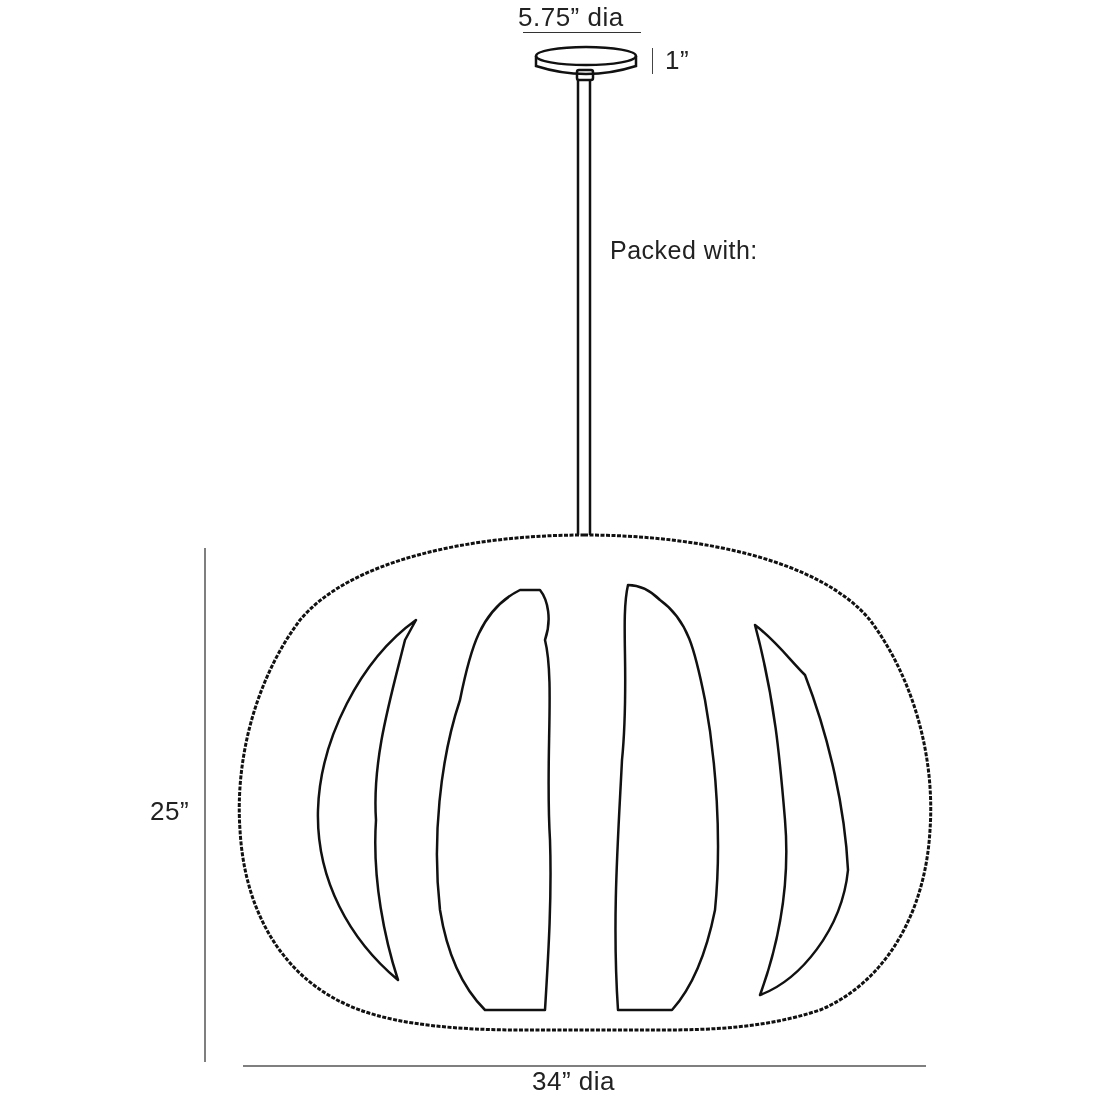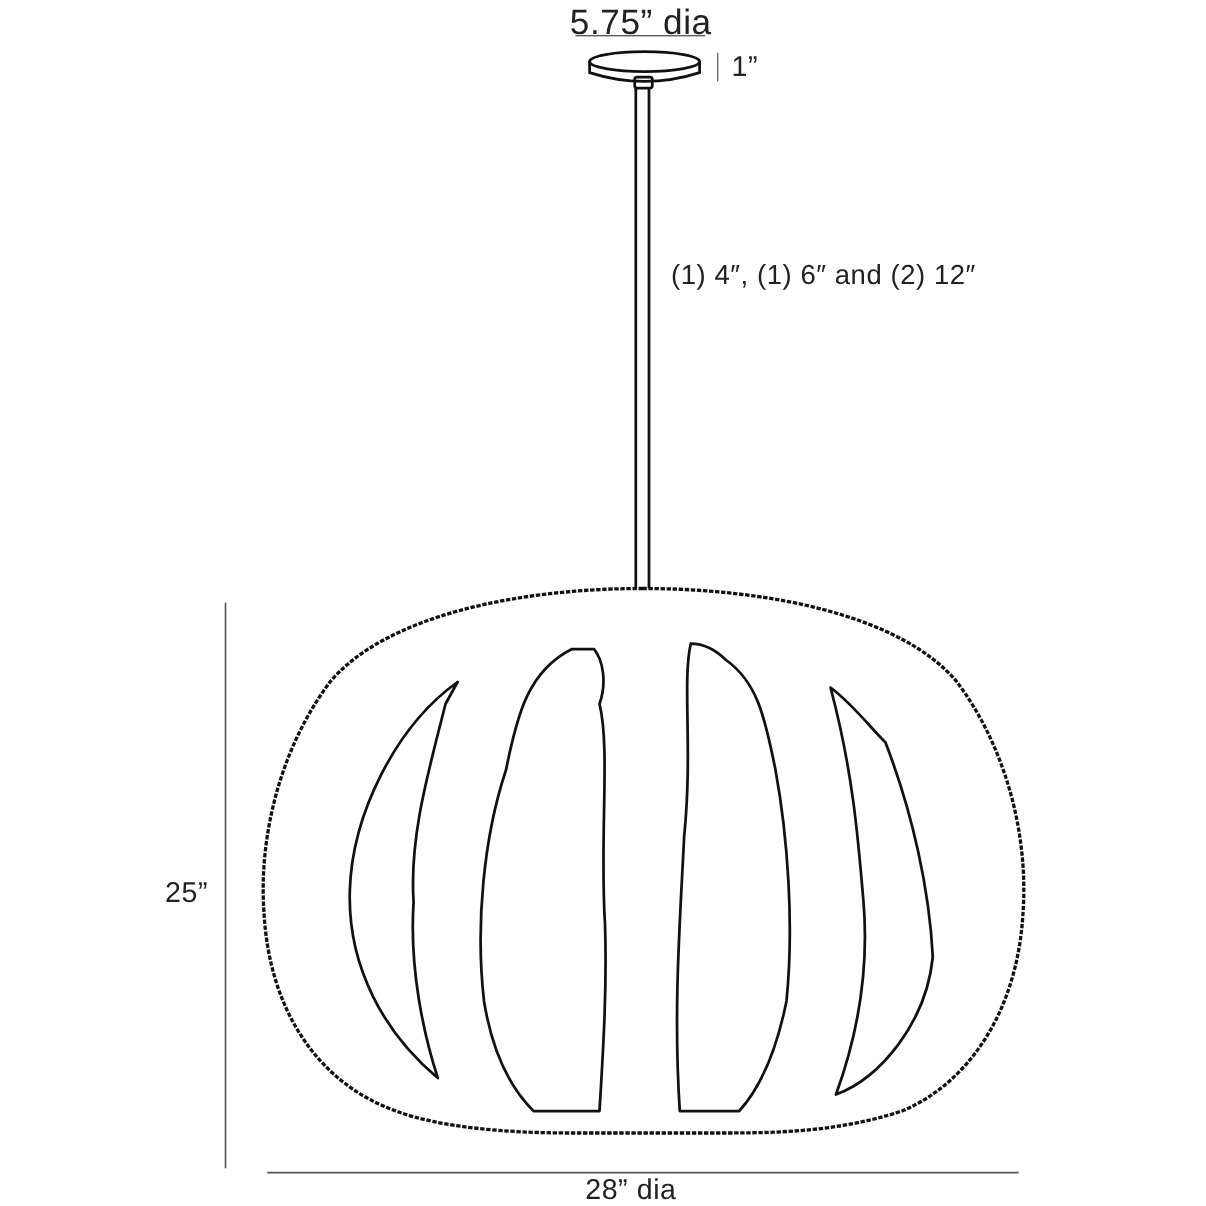--- a/index.html
+++ b/index.html
@@ -1,18 +1,18 @@
 <!DOCTYPE html>
 <html><head>
   <meta charset="utf-8">
   <style>
     html, body { margin: 0; padding: 0; background: #ffffff; }
     body { width: 1096px; height: 1096px; position: relative; overflow: hidden; font-family: "Liberation Sans", "DejaVu Sans", sans-serif; color: #1a1a1a; }
     .label { position: absolute; font-weight: 300; color: #222; letter-spacing: 0.5px; white-space: nowrap; }
-    .canopy-dia { left: 518px; top: 2px; font-size: 32px; }
+    .canopy-dia { left: 518px; top: 2px; font-size: 26px; }
     .canopy-dia-underline { position: absolute; left: 523px; top: 32px; width: 118px; height: 1px; background: #333; }
     .canopy-h { left: 665px; top: 45px; font-size: 26px; }
     .canopy-h-bar { position: absolute; left: 652px; top: 48px; width: 1px; height: 26px; background: #444; }
     .packed { left: 610px; top: 232px; font-size: 25px; line-height: 36px; }
     .height-label { left: 150px; top: 796px; font-size: 26px; }
     .width-label { left: 532px; top: 1066px; font-size: 26px; }
     svg.drawing { position: absolute; left: 0; top: 0; }
   </style>
 </head>
 <body>
@@ -46,17 +46,17 @@
     <line x1="243" y1="1066" x2="926" y2="1066"></line>
   </g>
 </svg>
 
 <div class="label canopy-dia">5.75” dia</div>
 <div class="canopy-dia-underline"></div>
 <div class="canopy-h-bar"></div>
 <div class="label canopy-h">1”</div>
 
 <div class="label packed">
-  <div>(1) 4″, (1) 6″ and (2) 12″</div>
+  <div>Packed with:</div>
 </div>
 
 <div class="label height-label">25”</div>
-<div class="label width-label">28” dia</div>
+<div class="label width-label">34” dia</div>
 
 </body></html>

